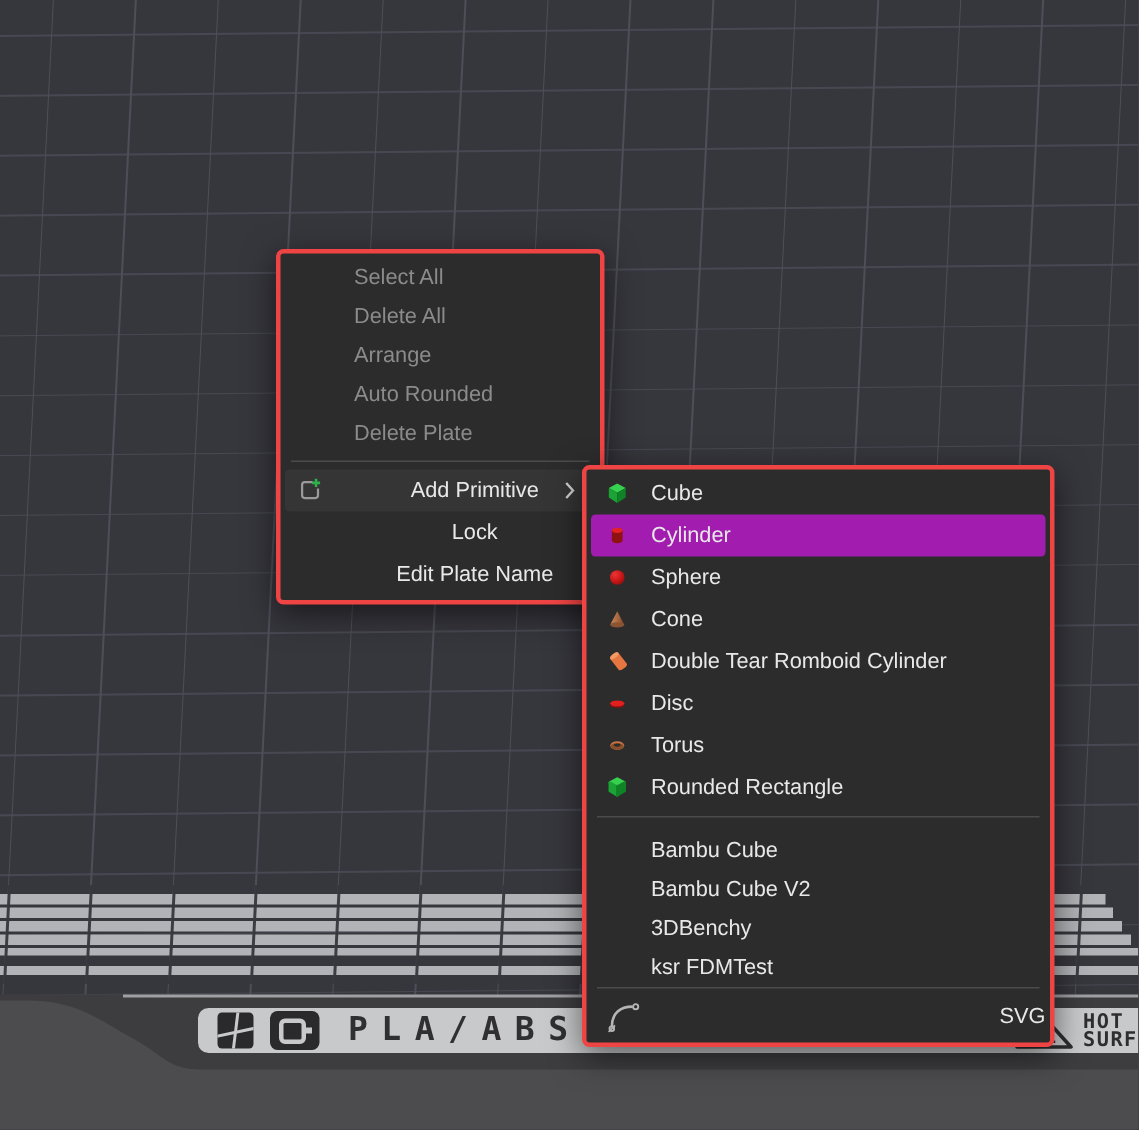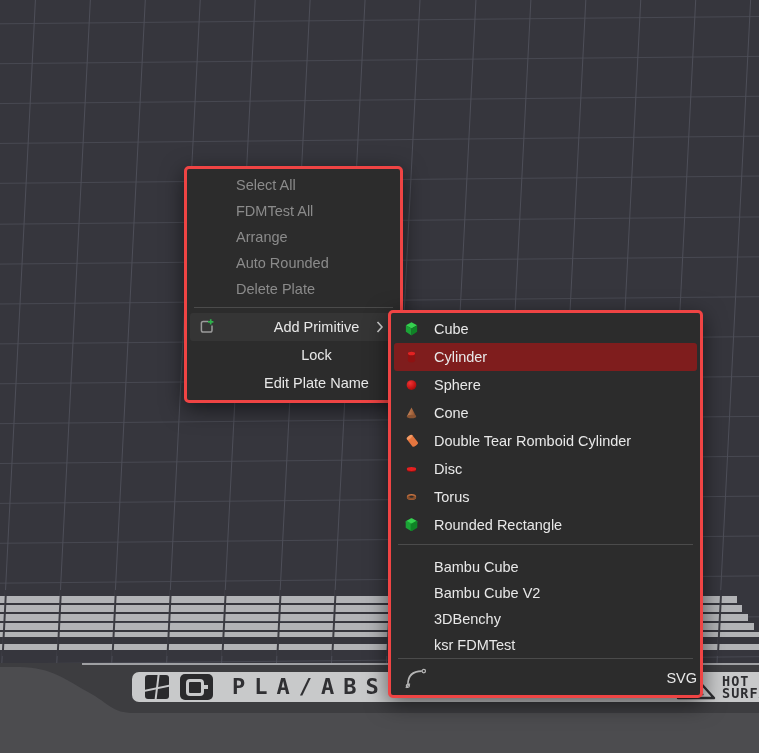--- a/index.html
+++ b/index.html
@@ -68,21 +68,21 @@
 
   .mi { position:relative; display:flex; align-items:center; margin:0 3px; border-radius:3px; }
   .main-menu .mi { height:26px; padding-left:46px; }
   .main-menu .mi.normal, .main-menu .mi.hover { height:28px;justify-content:center; }
   .sub-menu .mi { height:28px; padding-left:40px; }
   .sub-menu .mi.compact { height:26px;align-items:flex-end; }
   .sub-menu .mi.tall { height:30px;justify-content:flex-end; }
 
   .mi.disabled { color:#8b8b8b; }
   .mi.hover { background:#353535; }
-  .mi.highlighted { background:#7f1d1d; }
+  .mi.highlighted { background:#a21caf; }
 
   .mi-icon { position:absolute; left:10px; top:50%; transform:translateY(-50%); display:flex; align-items:center; }
   .main-menu .mi-icon { left:8px; }
   .mi-label { white-space:nowrap; }
   .mi-chevron { position:absolute; right:13px; top:50%; transform:translateY(-50%); width:8px; height:12px; display:flex; }
   .menu-sep { height:1px; background:#4b4b4b; margin:5px 7px; }
   .sub-menu .menu-sep { margin:4.5px 7px; }
 </style>
 </head>
 <body>
@@ -130,21 +130,21 @@
   </div>
 
   <div class="menu main-menu">
       <div class="mi disabled">
 
     <span class="mi-label">Select All</span>
 
   </div>
       <div class="mi disabled">
 
-    <span class="mi-label">FDMTest All</span>
+    <span class="mi-label">Delete All</span>
 
   </div>
       <div class="mi disabled">
 
     <span class="mi-label">Arrange</span>
 
   </div>
       <div class="mi disabled">
 
     <span class="mi-label">Auto Rounded</span>

